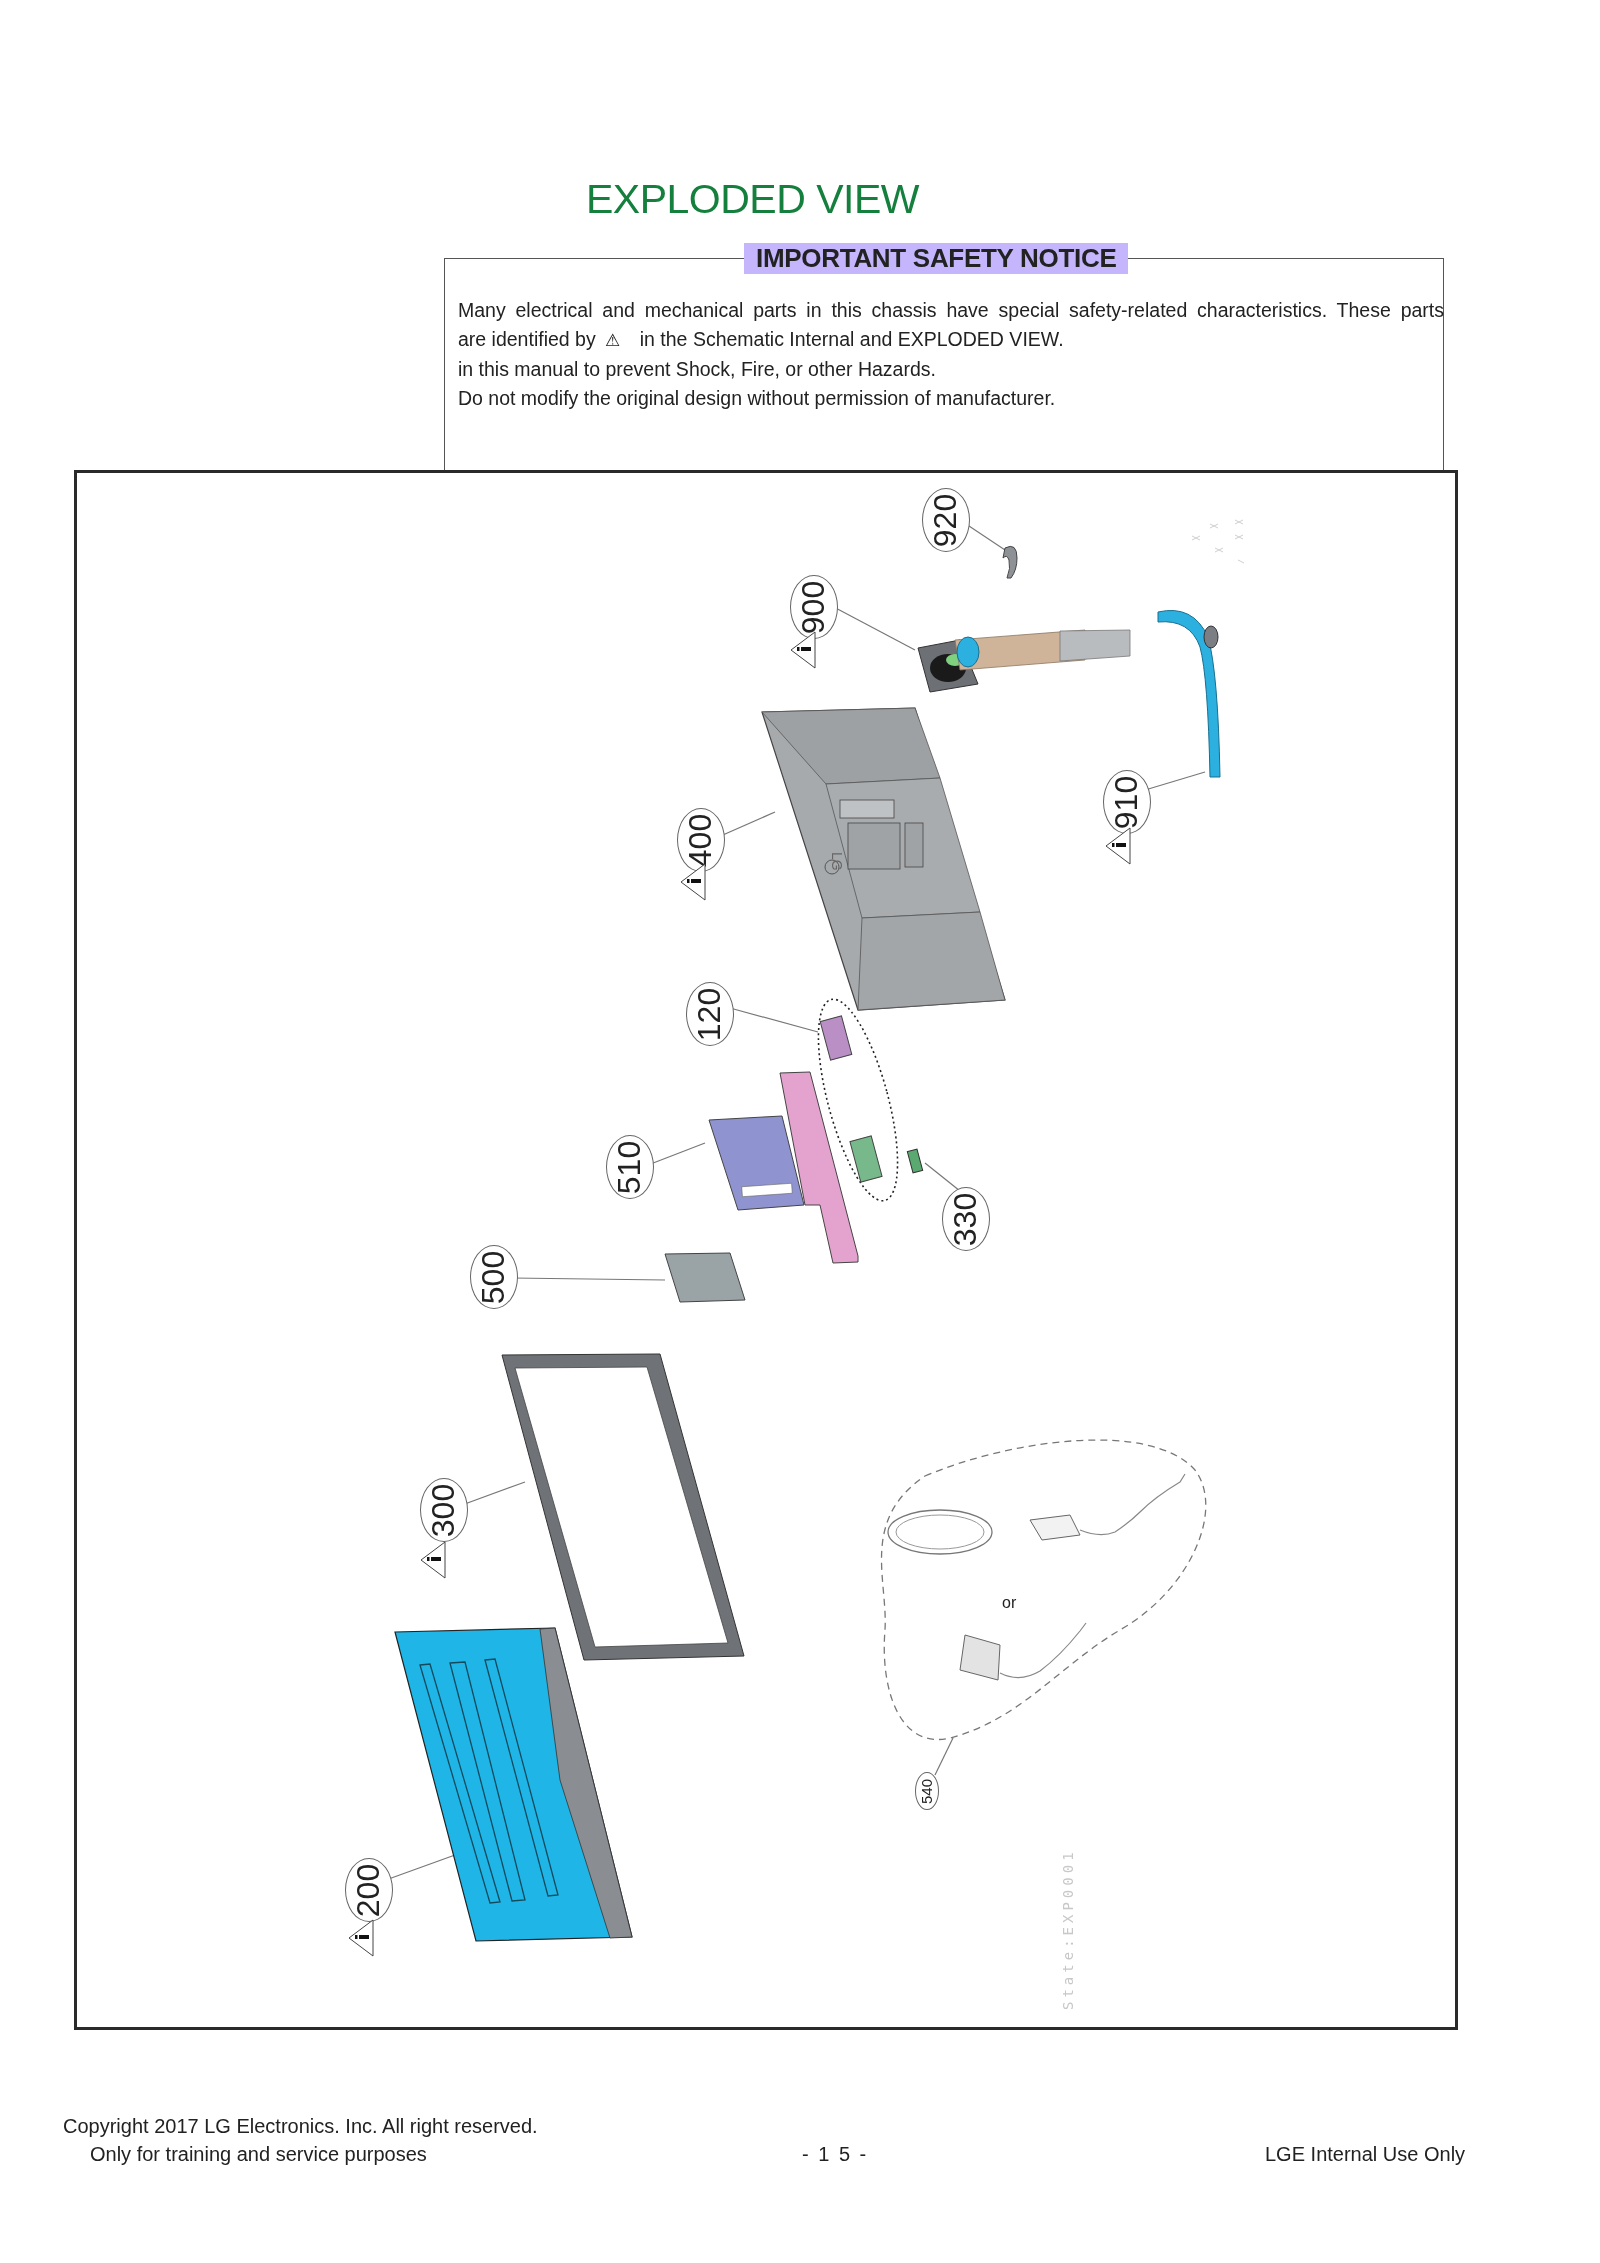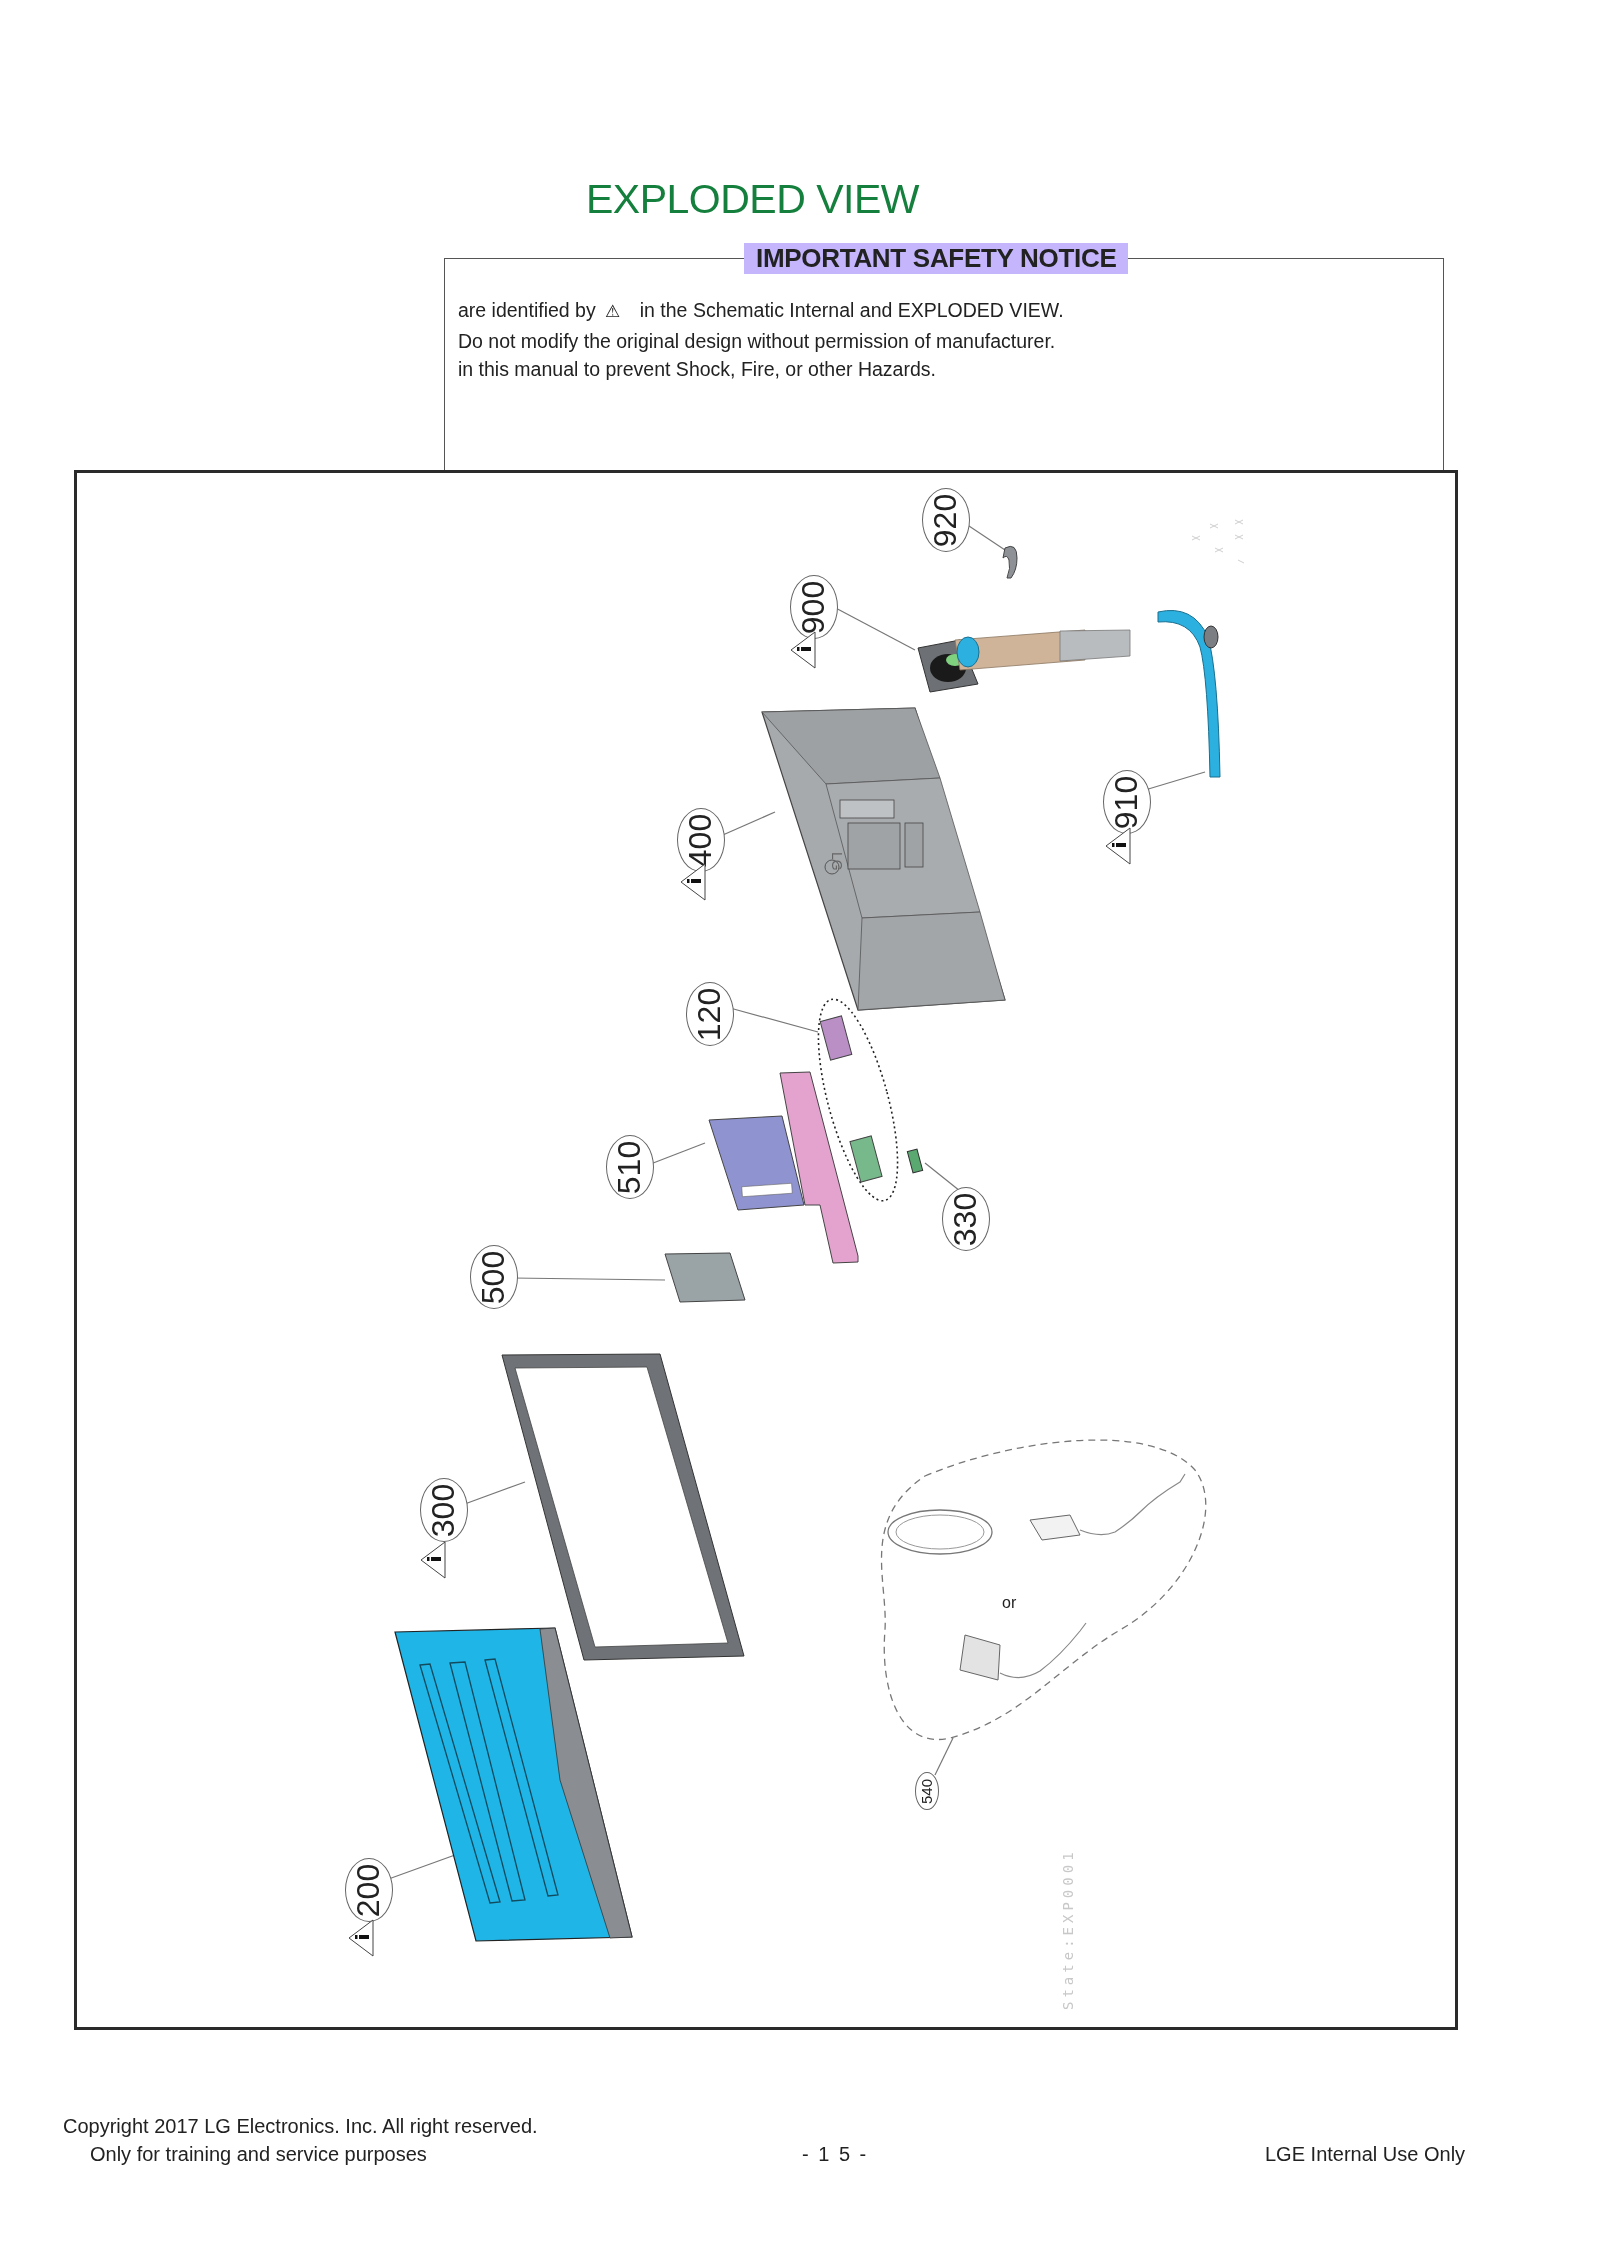--- a/index.html
+++ b/index.html
@@ -29,27 +29,28 @@
   .f-internal { left: 1265px; top: 2143px; }
 </style>
 </head>
 <body>
 
 <div class="abs page-title">EXPLODED VIEW</div>
 
 <div class="abs notice-box"></div>
 <div class="abs notice-heading">IMPORTANT SAFETY NOTICE</div>
 <div class="abs notice-text">
+  <p class="jl">Many electrical and mechanical parts in this chassis have special safety-related characteristics. These parts</p>
   <p>
     <span>are identified by</span>
     <span class="warn-inline">⚠</span>
     <span>in the Schematic Internal and EXPLODED VIEW.</span>
   </p>
+  <p>in this manual to prevent Shock, Fire, or other Hazards.</p>
   <p>Do not modify the original design without permission of manufacturer.</p>
-  <p>in this manual to prevent Shock, Fire, or other Hazards.</p>
 </div>
 
 <div class="abs main-frame"></div>
 
 <svg class="abs diagram" viewBox="0 0 1600 2263" xmlns="http://www.w3.org/2000/svg">
 
   <g stroke="#777" stroke-width="1.2" fill="none">
     <line x1="960" y1="520" x2="1005" y2="550"></line>
     <line x1="830" y1="605" x2="915" y2="650"></line>
     <line x1="1145" y1="790" x2="1205" y2="772"></line>

